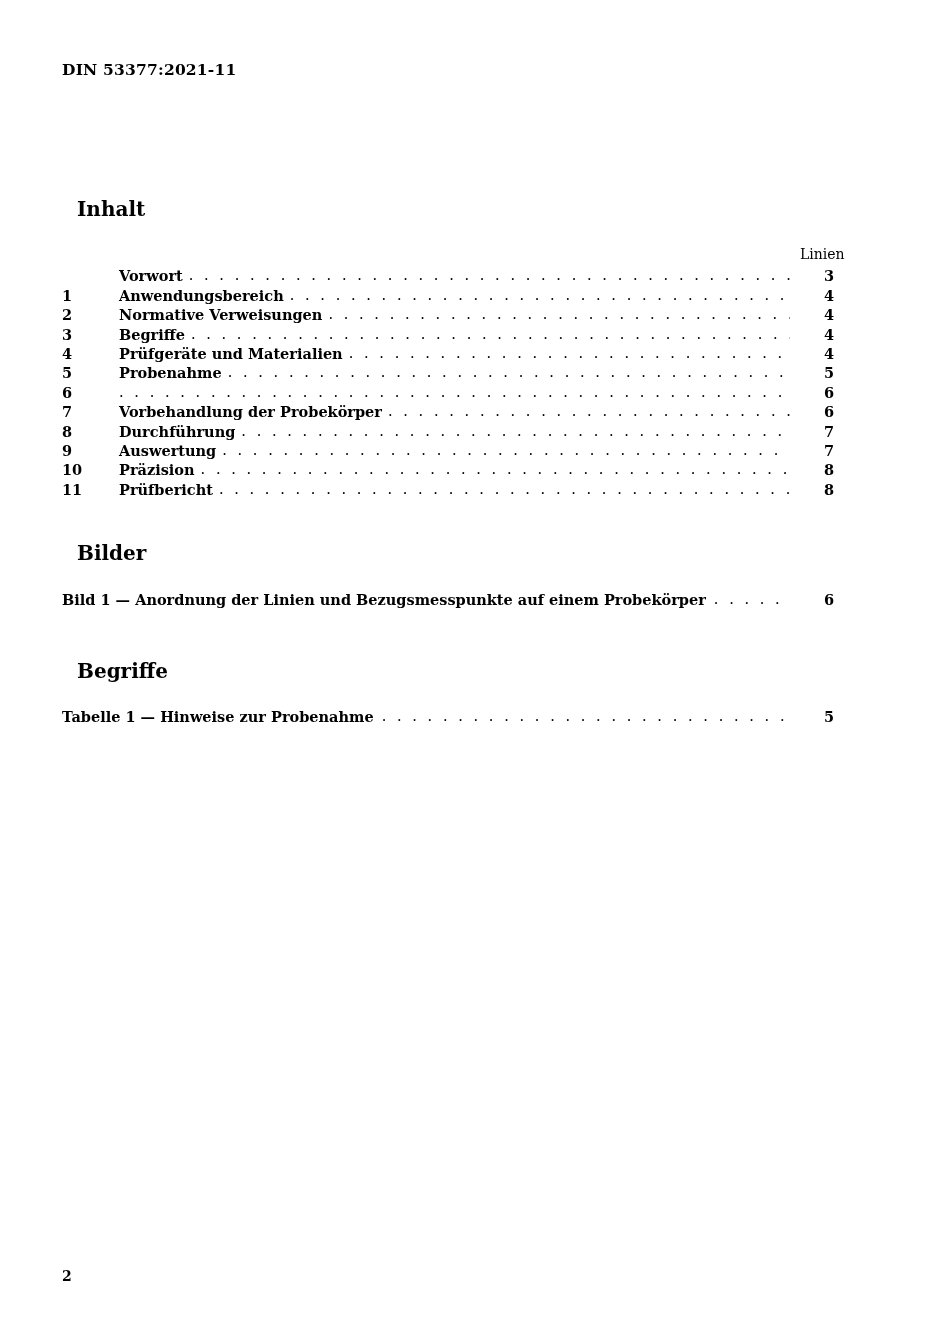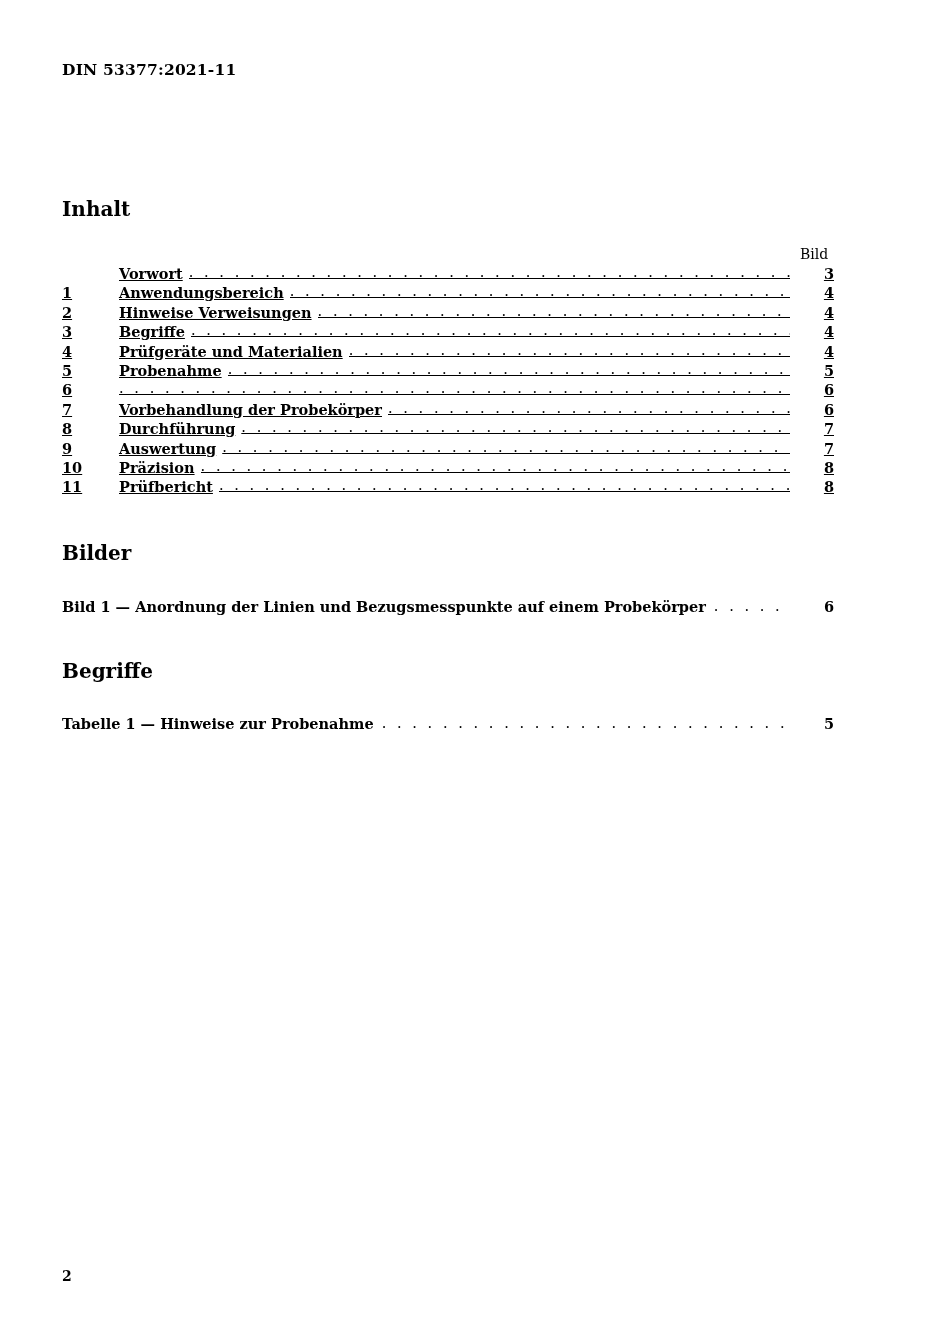--- a/index.html
+++ b/index.html
@@ -25,21 +25,21 @@
     position: absolute;
     top: 60px;
     left: 62px;
     font-family: "DejaVu Serif", serif;
     font-weight: bold;
     font-size: 15.5px;
     letter-spacing: 0.2px;
   }
   .section-title {
     position: absolute;
-    left: 62px;
+    left: 77px;
     font-family: "DejaVu Serif", serif;
     font-weight: bold;
     font-size: 20px;
   }
   #inhalt-title { top: 197px; }
   #bilder-title { top: 541px; text-align: center; }
   #tabellen-title { top: 659px; }
 
   .seite-label {
     position: absolute;
@@ -52,27 +52,26 @@
   }
 
   .toc {
     position: absolute;
     left: 62px;
     top: 265px;
     width: 782px;
   }
   .toc-row {
     display: flex;
-    align-items: flex-start;
+    align-items: flex-end;
     height: 19.4px;
     font-family: "DejaVu Serif", serif;
     font-weight: bold;
     font-size: 14.5px;
     white-space: nowrap;
-    text-decoration: underline;
   }
   .toc-num {
     width: 57px;
     flex: 0 0 57px;
   }
   .toc-label {
     flex: 0 0 auto;
     padding-right: 6px;
   }
   .toc-dots {
@@ -90,21 +89,20 @@
   .toc-page {
     flex: 0 0 40px;
     text-align: right;
     padding-right: 10px;
   }
 
   .entry-block {
     position: absolute;
     left: 62px;
     width: 782px;
-    margin-top: 7px;
   }
   #bild-entry { top: 591px; }
   #tabelle-entry { top: 708px; }
   .entry-row {
     display: flex;
     align-items: baseline;
     font-family: "DejaVu Serif", serif;
     font-weight: bold;
     font-size: 14.5px;
     white-space: nowrap;
@@ -137,38 +135,38 @@
 </style>
 </head>
 <body>
 
 <div class="page">
 
   <div class="doc-header">DIN 53377:2021-11</div>
 
   <div class="section-title" id="inhalt-title">Inhalt</div>
 
-  <div class="seite-label">Bild</div>
+  <div class="seite-label">Linien</div>
 
   <div class="toc">
     <div class="toc-row">
       <span class="toc-num"></span>
       <span class="toc-label">Vorwort</span>
       <span class="toc-dots">. . . . . . . . . . . . . . . . . . . . . . . . . . . . . . . . . . . . . . . . . . . . . . . . . . . . . . . . . . . . . . . . . . . . . . . . . . . . . . . . . . . . . . . . . . . . . . .</span>
       <span class="toc-page">3</span>
     </div>
     <div class="toc-row">
       <span class="toc-num">1</span>
       <span class="toc-label">Anwendungsbereich</span>
       <span class="toc-dots">. . . . . . . . . . . . . . . . . . . . . . . . . . . . . . . . . . . . . . . . . . . . . . . . . . . . . . . . . . . . . . . . . . . . . . . . . . . . . . . . . . . . . . . . . . . . . . .</span>
       <span class="toc-page">4</span>
     </div>
     <div class="toc-row">
       <span class="toc-num">2</span>
-      <span class="toc-label">Hinweise Verweisungen</span>
+      <span class="toc-label">Normative Verweisungen</span>
       <span class="toc-dots">. . . . . . . . . . . . . . . . . . . . . . . . . . . . . . . . . . . . . . . . . . . . . . . . . . . . . . . . . . . . . . . . . . . . . . . . . . . . . . . . . . . . . . . . . . . . . . .</span>
       <span class="toc-page">4</span>
     </div>
     <div class="toc-row">
       <span class="toc-num">3</span>
       <span class="toc-label">Begriffe</span>
       <span class="toc-dots">. . . . . . . . . . . . . . . . . . . . . . . . . . . . . . . . . . . . . . . . . . . . . . . . . . . . . . . . . . . . . . . . . . . . . . . . . . . . . . . . . . . . . . . . . . . . . . .</span>
       <span class="toc-page">4</span>
     </div>
     <div class="toc-row">

